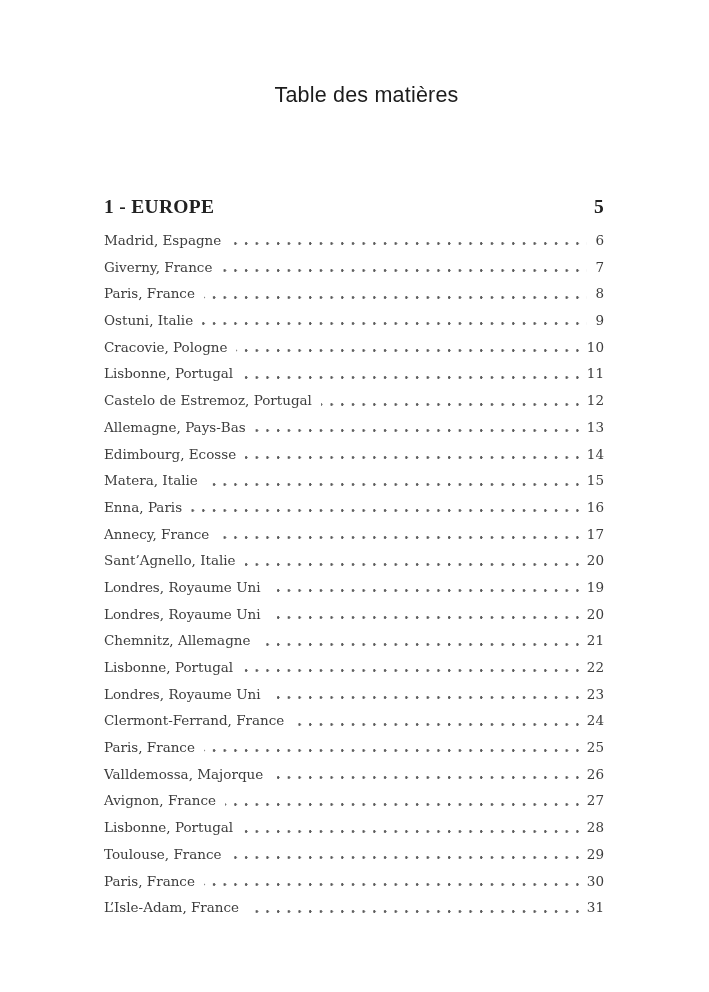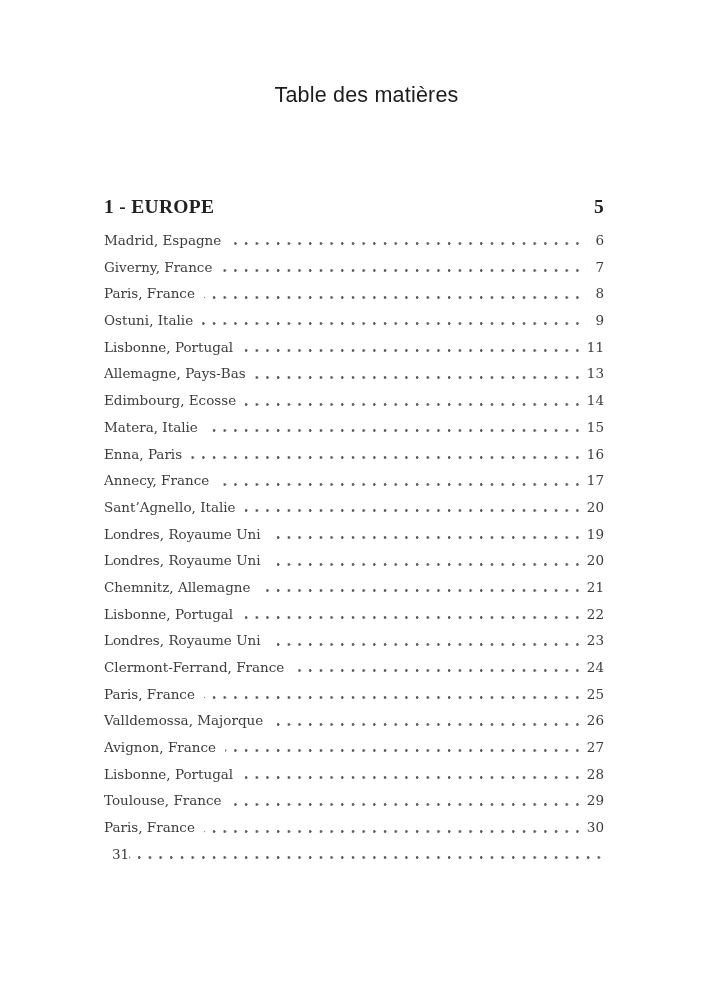--- a/index.html
+++ b/index.html
@@ -117,27 +117,37 @@
     <span class="entry-label">Paris, France</span>
     <span class="entry-page">8</span>
   </div>
 
   <div class="toc-row">
     <span class="dots"></span>
     <span class="entry-label">Ostuni, Italie</span>
     <span class="entry-page">9</span>
   </div>
 
+  <div class="toc-row">
+    <span class="dots"></span>
+    <span class="entry-label">Cracovie, Pologne</span>
+    <span class="entry-page">10</span>
+  </div>
 
   <div class="toc-row">
     <span class="dots"></span>
     <span class="entry-label">Lisbonne, Portugal</span>
     <span class="entry-page">11</span>
   </div>
 
+  <div class="toc-row">
+    <span class="dots"></span>
+    <span class="entry-label">Castelo de Estremoz, Portugal</span>
+    <span class="entry-page">12</span>
+  </div>
 
   <div class="toc-row">
     <span class="dots"></span>
     <span class="entry-label">Allemagne, Pays-Bas</span>
     <span class="entry-page">13</span>
   </div>
 
   <div class="toc-row">
     <span class="dots"></span>
     <span class="entry-label">Edimbourg, Ecosse</span>
@@ -235,18 +245,19 @@
   </div>
 
   <div class="toc-row">
     <span class="dots"></span>
     <span class="entry-label">Paris, France</span>
     <span class="entry-page">30</span>
   </div>
 
   <div class="toc-row">
     <span class="dots"></span>
+    <span class="entry-label">L’Isle-Adam, France</span>
     <span class="entry-page">31</span>
   </div>
 </div>
 
   </div>
 </div>
 
 </body></html>

